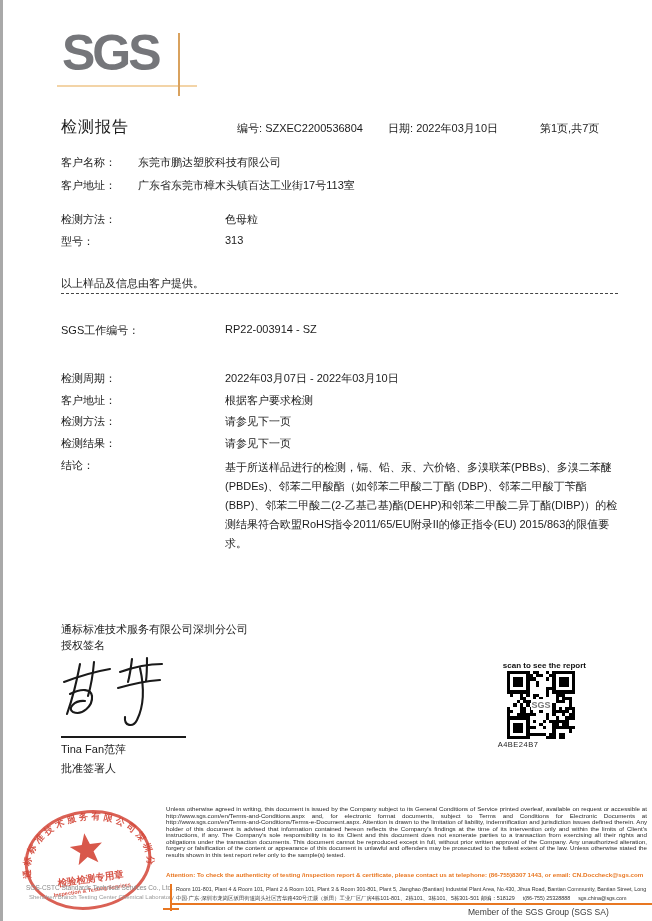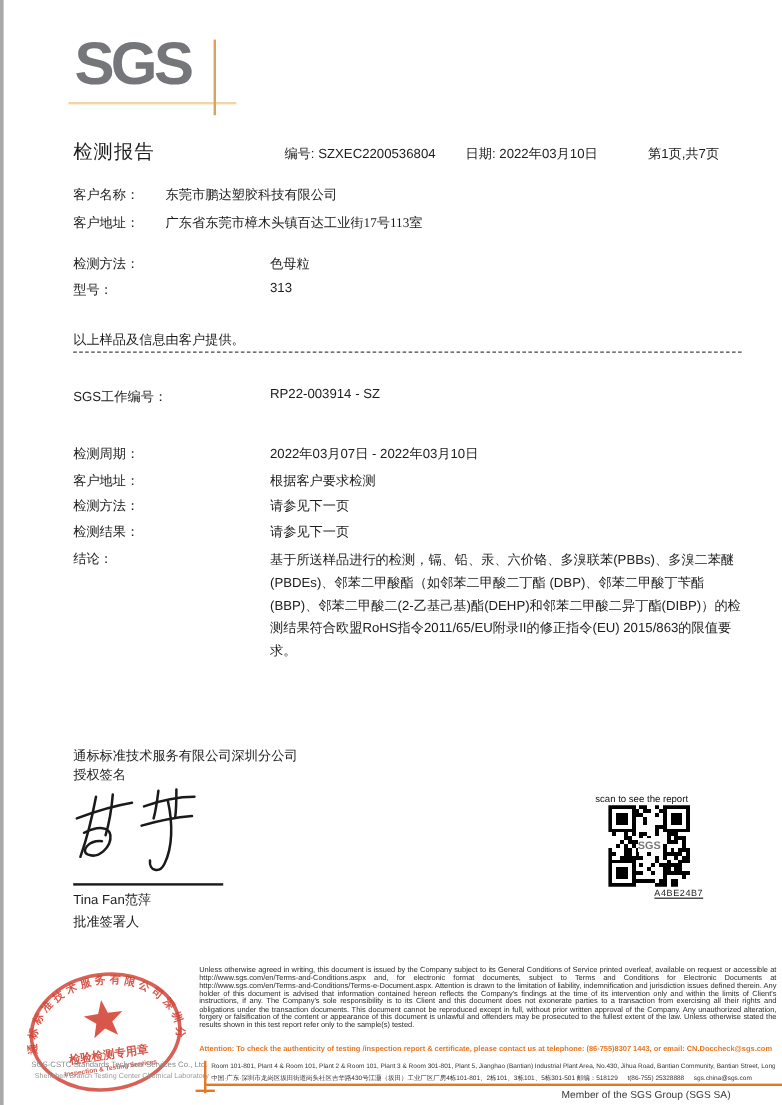--- a/index.html
+++ b/index.html
@@ -13,36 +13,36 @@
   .logo-hline{position:absolute;left:57px;top:85px;width:140px;height:2px;background:#f3d4a7;}
   .logo-vline{position:absolute;left:178px;top:33px;width:2px;height:63px;background:#d9a25e;}
   
   .title{position:absolute;left:61px;top:117px;font-size:16px;font-weight:normal;letter-spacing:1px;}
   .hfield{position:absolute;top:121px;font-size:11px;white-space:nowrap;}
   .hf-no{left:237px;} .hf-date{left:388px;text-align:center;} .hf-page{left:540px;}
   
   .row{position:absolute;left:0;width:652px;height:16px;font-size:11px;}
   .row .lbl{position:absolute;left:61px;white-space:nowrap;}
   .row .val{position:absolute;left:225px;white-space:nowrap;}
-  .row.client .val{left:138px;font-family:Liberation Serif, serif;}
+  .row.client .val{left:138px;}
   .note{position:absolute;left:61px;font-size:11px;}
   .dashline{position:absolute;left:61px;top:293px;width:557px;border-top:1.5px dashed #444;}
   .concl-label{position:absolute;left:61px;top:458px;font-size:11px;}
   .concl-text{position:absolute;left:225px;top:458px;width:398px;font-size:11px;line-height:19px;text-align:left;}
   
   .sig-company{position:absolute;left:61px;top:622px;font-size:11px;}
   .sig-auth{position:absolute;left:61px;top:638px;font-size:11px;}
   .sig-svg{position:absolute;left:58px;top:656px;}
   .sig-line{position:absolute;left:61px;top:736px;width:125px;height:2px;background:#1a1a1a;}
   .sig-name{position:absolute;left:61px;top:742px;font-size:11px;}
   .sig-role{position:absolute;left:61px;top:761px;font-size:11px;}
   
-  .qr-caption{position:absolute;left:496px;top:661px;width:90px;text-align:left;font-size:8px;color:#111;}
+  .qr-caption{position:absolute;left:496px;top:661px;width:90px;text-align:right;font-size:8px;color:#111;font-weight:bold;}
   .qr-box{position:absolute;left:507px;top:671px;width:68px;height:68px;}
-  .qr-code-text{position:absolute;left:496px;top:740px;width:90px;text-align:right;font-size:7.5px;color:#222;letter-spacing:.5px;text-decoration:underline;}
+  .qr-code-text{position:absolute;left:473px;top:740px;width:90px;text-align:center;font-size:7.5px;color:#222;letter-spacing:.5px;}
   
   .stamp-svg{position:absolute;left:14px;top:802px;transform:rotate(-8deg);opacity:.92;}
   .cstc1{position:absolute;left:26px;top:884px;font-size:6.5px;color:#8a8a8a;white-space:nowrap;}
   .cstc2{position:absolute;left:29px;top:894px;font-size:6px;color:#9a9a9a;white-space:nowrap;}
   
   .disclaimer{position:absolute;left:166px;top:806px;width:481px;font-size:6.2px;line-height:6.5px;text-align:justify;color:#2a2a2a;}
   .attention{position:absolute;left:166px;top:872px;width:481px;font-size:6.2px;line-height:6.6px;font-weight:bold;color:#e87722;}
   .addr{position:absolute;left:176px;font-size:5.4px;color:#333;white-space:nowrap;overflow:hidden;width:470px;}
   .addr-en{top:886px;} .addr-cn{top:895px;}
   .addr .tail{margin-left:8px;}

